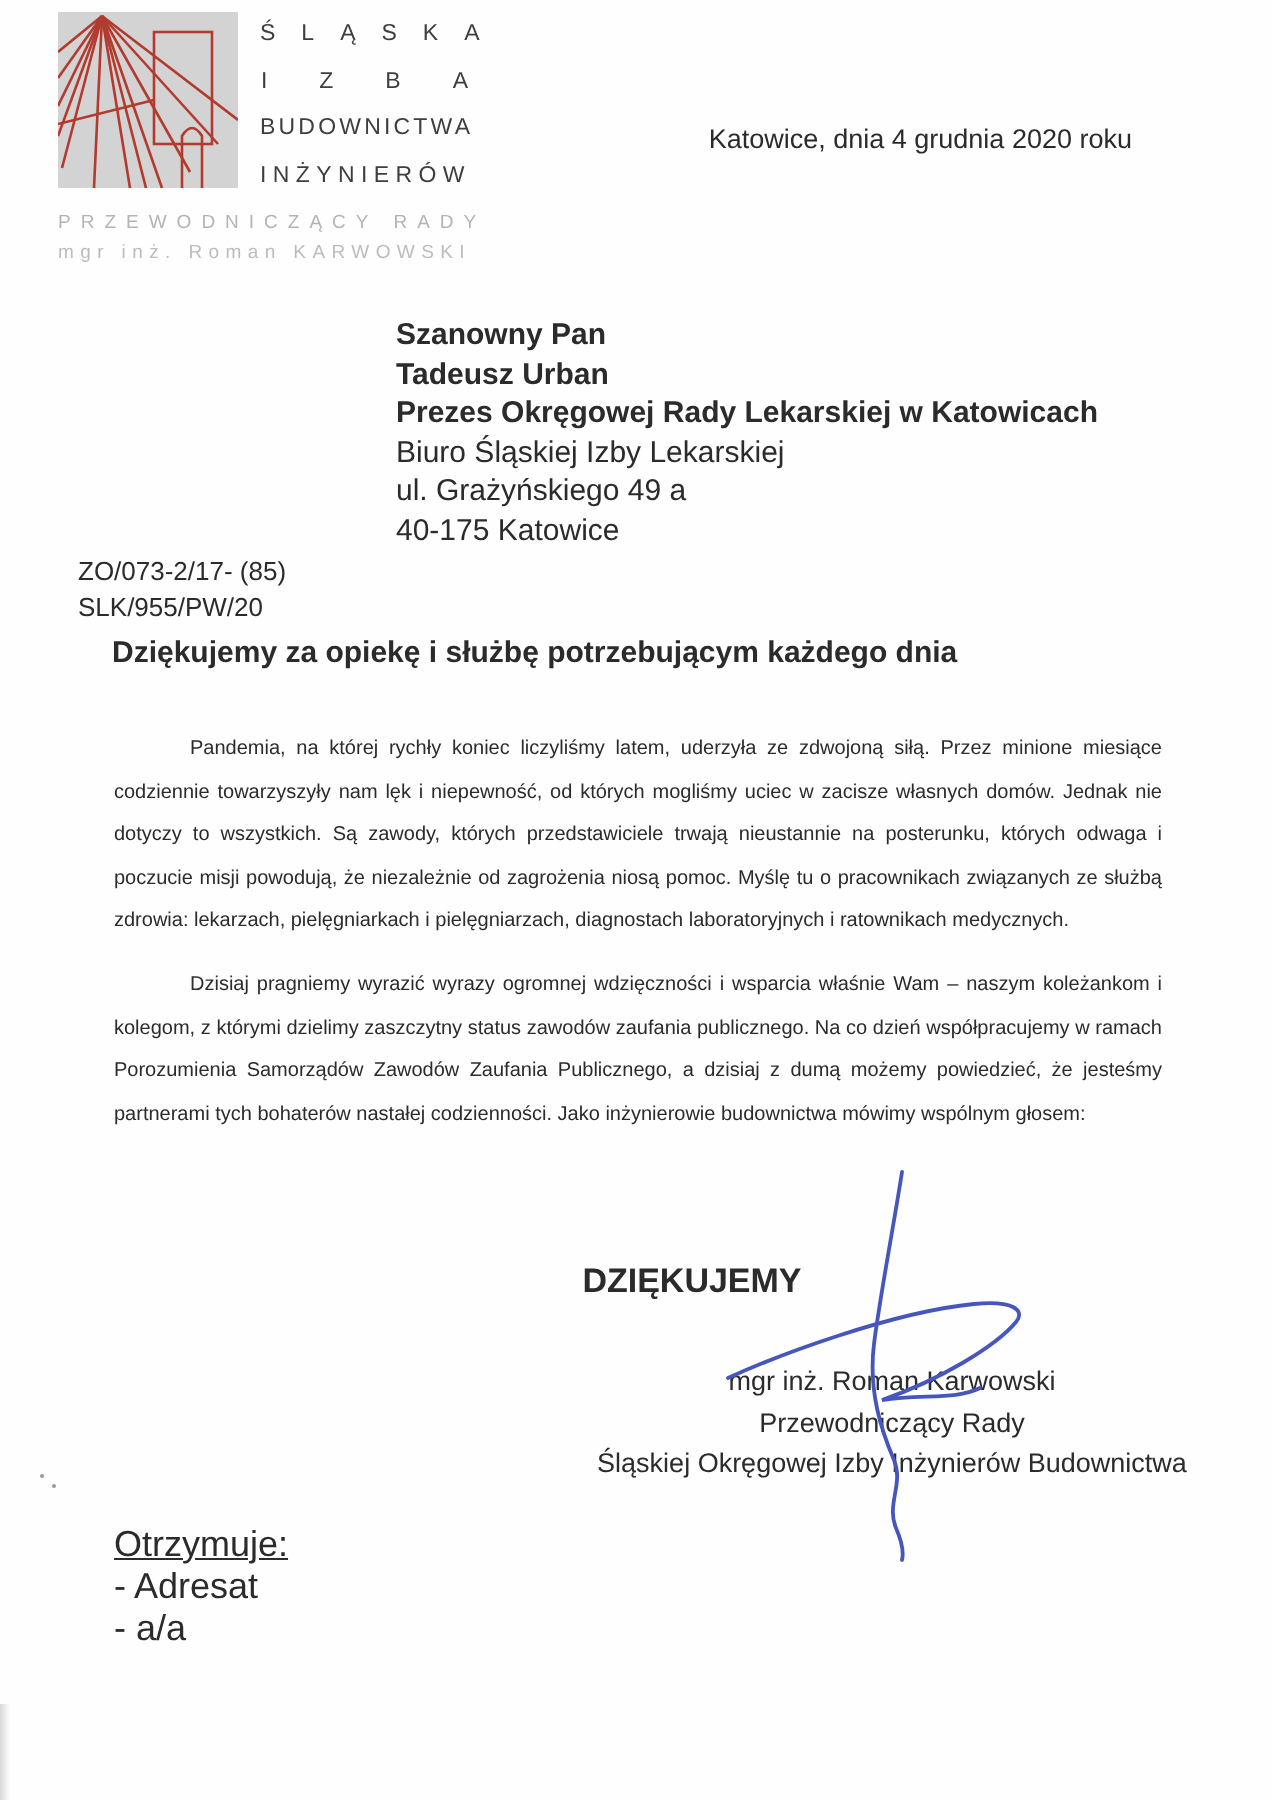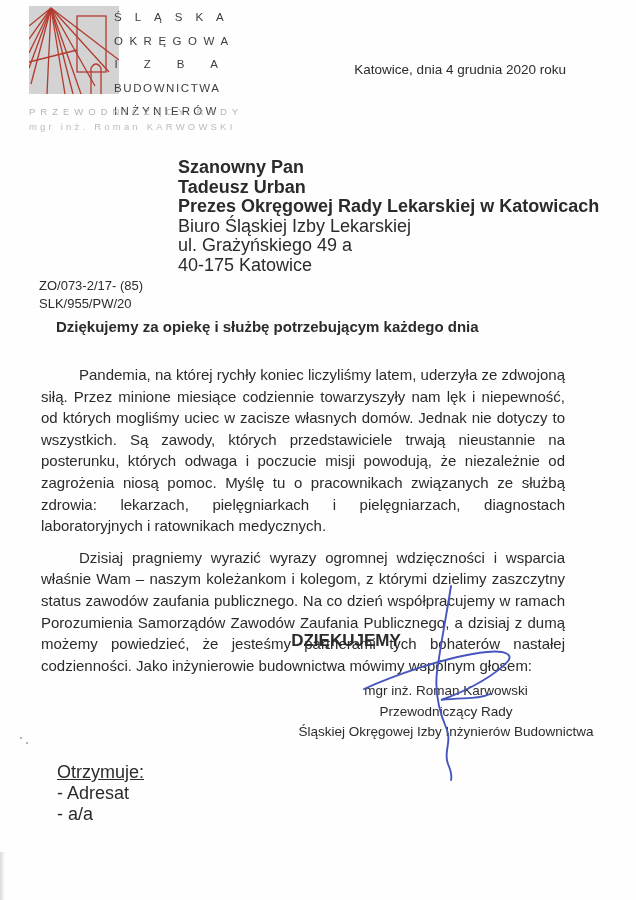--- a/index.html
+++ b/index.html
@@ -3,36 +3,36 @@
 <meta charset="utf-8">
 <style>
   html,body{margin:0;padding:0;background:#888;}
   .page{
     position:relative;width:636px;height:900px;background:#fefefe;
     font-family:"Liberation Sans", sans-serif;color:#2b2b2b;overflow:hidden;
     margin:0 auto;
   }
   
   .logo{position:absolute;left:29px;top:6px;}
-  .org-name{position:absolute;left:114px;top:6px;width:130px;}
+  .org-name{position:absolute;left:130px;top:6px;width:130px;}
   .org-line{font-size:11.5px;color:#3e3e3e;height:23.6px;line-height:23.6px;white-space:nowrap;}
   .org-line.l1{letter-spacing:13px;}
   .org-line.l2{letter-spacing:6.5px;}
   .org-line.l3{letter-spacing:26px;text-align:right;}
   .org-line.l4{letter-spacing:3.2px;}
   .org-line.l5{letter-spacing:1.6px;}
   .role-line{position:absolute;left:29px;top:106px;font-size:9.5px;color:#b4b4b4;letter-spacing:5px;white-space:nowrap;}
   .person-line{position:absolute;left:29px;top:121px;font-size:9.5px;color:#bcbcbc;letter-spacing:3.2px;white-space:nowrap;}
   
   .date-line{position:absolute;top:62px;right:70px;font-size:13.5px;}
-  .recipient{position:absolute;left:178px;top:158px;font-size:18px;line-height:19.5px;}
+  .recipient{position:absolute;left:198px;top:158px;font-size:15px;line-height:19.5px;}
   .recipient .b{font-weight:bold;}
   .refs{position:absolute;left:39px;top:277px;font-size:13px;line-height:17.5px;}
   .subject{position:absolute;left:56px;top:318px;width:524px;text-align:left;font-size:15px;font-weight:bold;}
-  .bodytext{position:absolute;left:41px;top:364px;width:524px;font-size:15px;line-height:21.6px;text-align:justify;}
+  .bodytext{position:absolute;left:57px;top:364px;width:524px;font-size:10px;line-height:21.6px;text-align:justify;}
   .bodytext p{margin:0 0 10px 0;text-indent:38px;}
   .thanks{position:absolute;left:56px;top:631px;width:524px;text-align:center;font-size:17px;font-weight:bold;transform:translateX(28px);}
   .sigblock{position:absolute;left:296px;top:681px;width:300px;text-align:center;font-size:13.5px;line-height:20.5px;}
   .footer{position:absolute;left:57px;top:762px;font-size:18px;line-height:21px;}
   .footer .u{text-decoration:underline;}
   
   .signature-svg{position:absolute;left:0;top:0;pointer-events:none;}
   .edge-smudge{position:absolute;left:0;top:852px;width:5px;height:48px;
     background:linear-gradient(to right,#c9c9c9,rgba(255,255,255,0));opacity:.7;}
   .speck{position:absolute;width:2px;height:2px;background:#9a9a9a;border-radius:50%;}
@@ -64,21 +64,20 @@
 
         <path d="M0,56 L48,44"></path>
 
         <path d="M62,88 L62,62 Q67,54 72,62 L72,88"></path>
       </g>
     </svg>
   </div>
 
   <div class="org-name">
     <div class="org-line l1">ŚLĄSKA</div>
-    <div class="org-line l2">OKRĘGOWA</div>
     <div class="org-line l3">IZBA</div>
     <div class="org-line l5">BUDOWNICTWA</div>
     <div class="org-line l4">INŻYNIERÓW</div>
   </div>
 
   <div class="role-line">PRZEWODNICZĄCY RADY</div>
   <div class="person-line">mgr inż. Roman KARWOWSKI</div>
 
   <div class="date-line">Katowice, dnia 4 grudnia 2020 roku</div>
 

